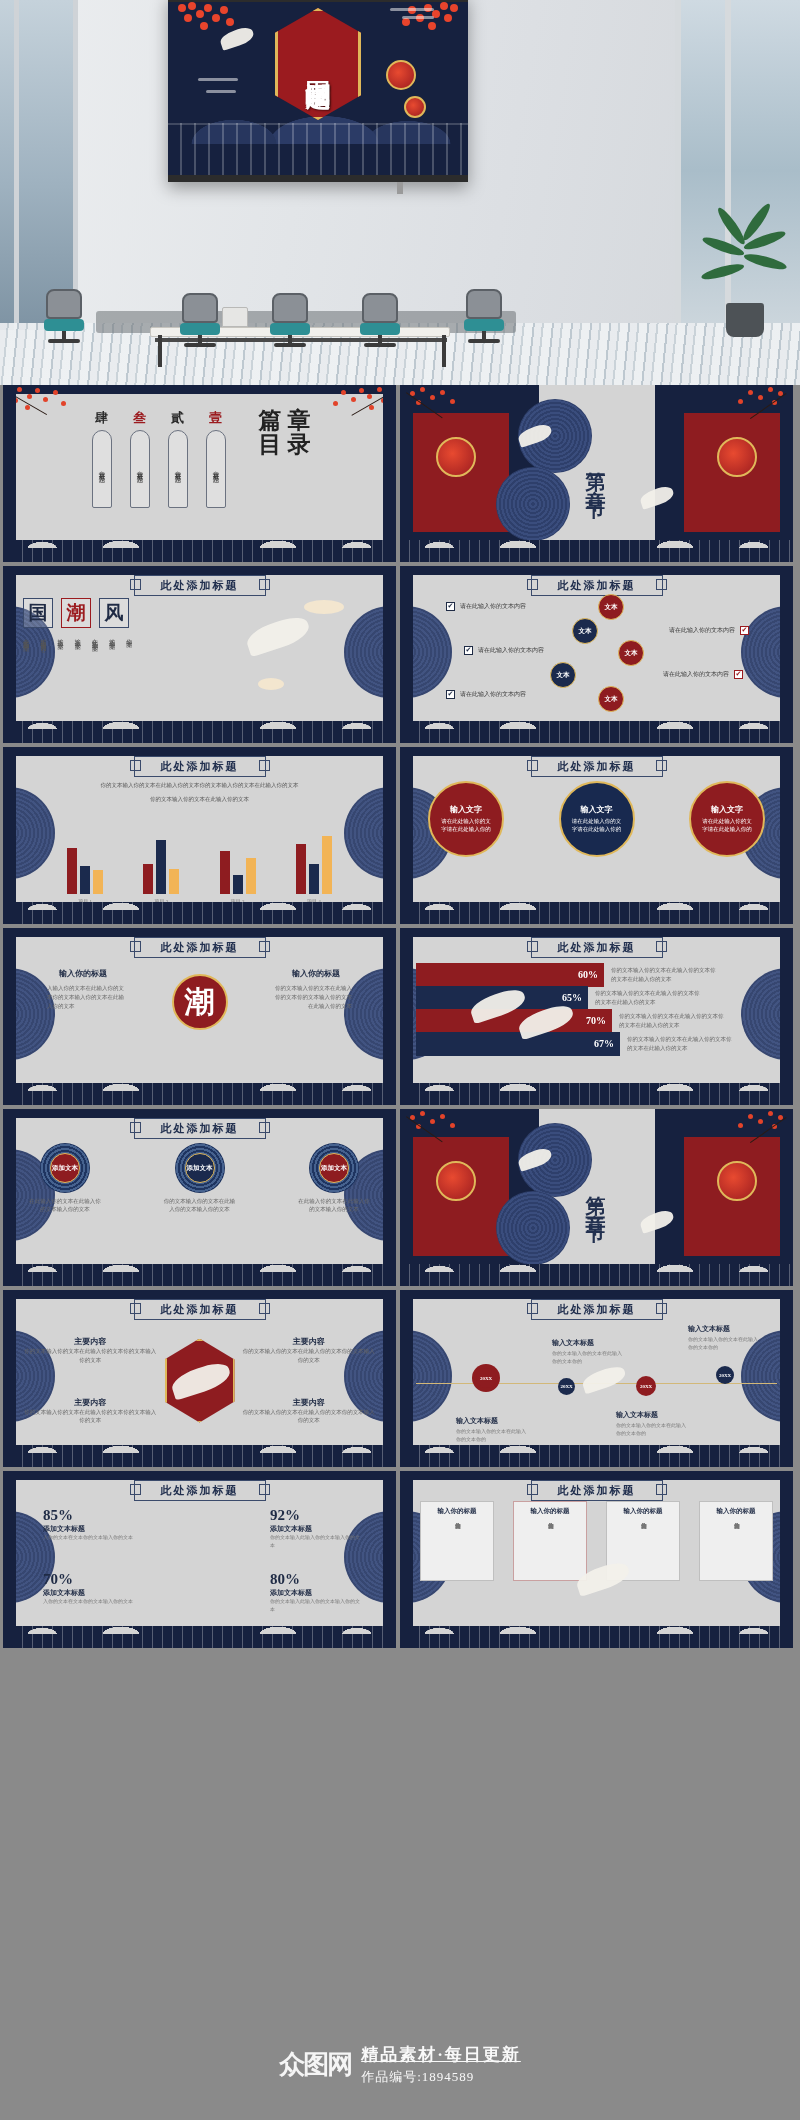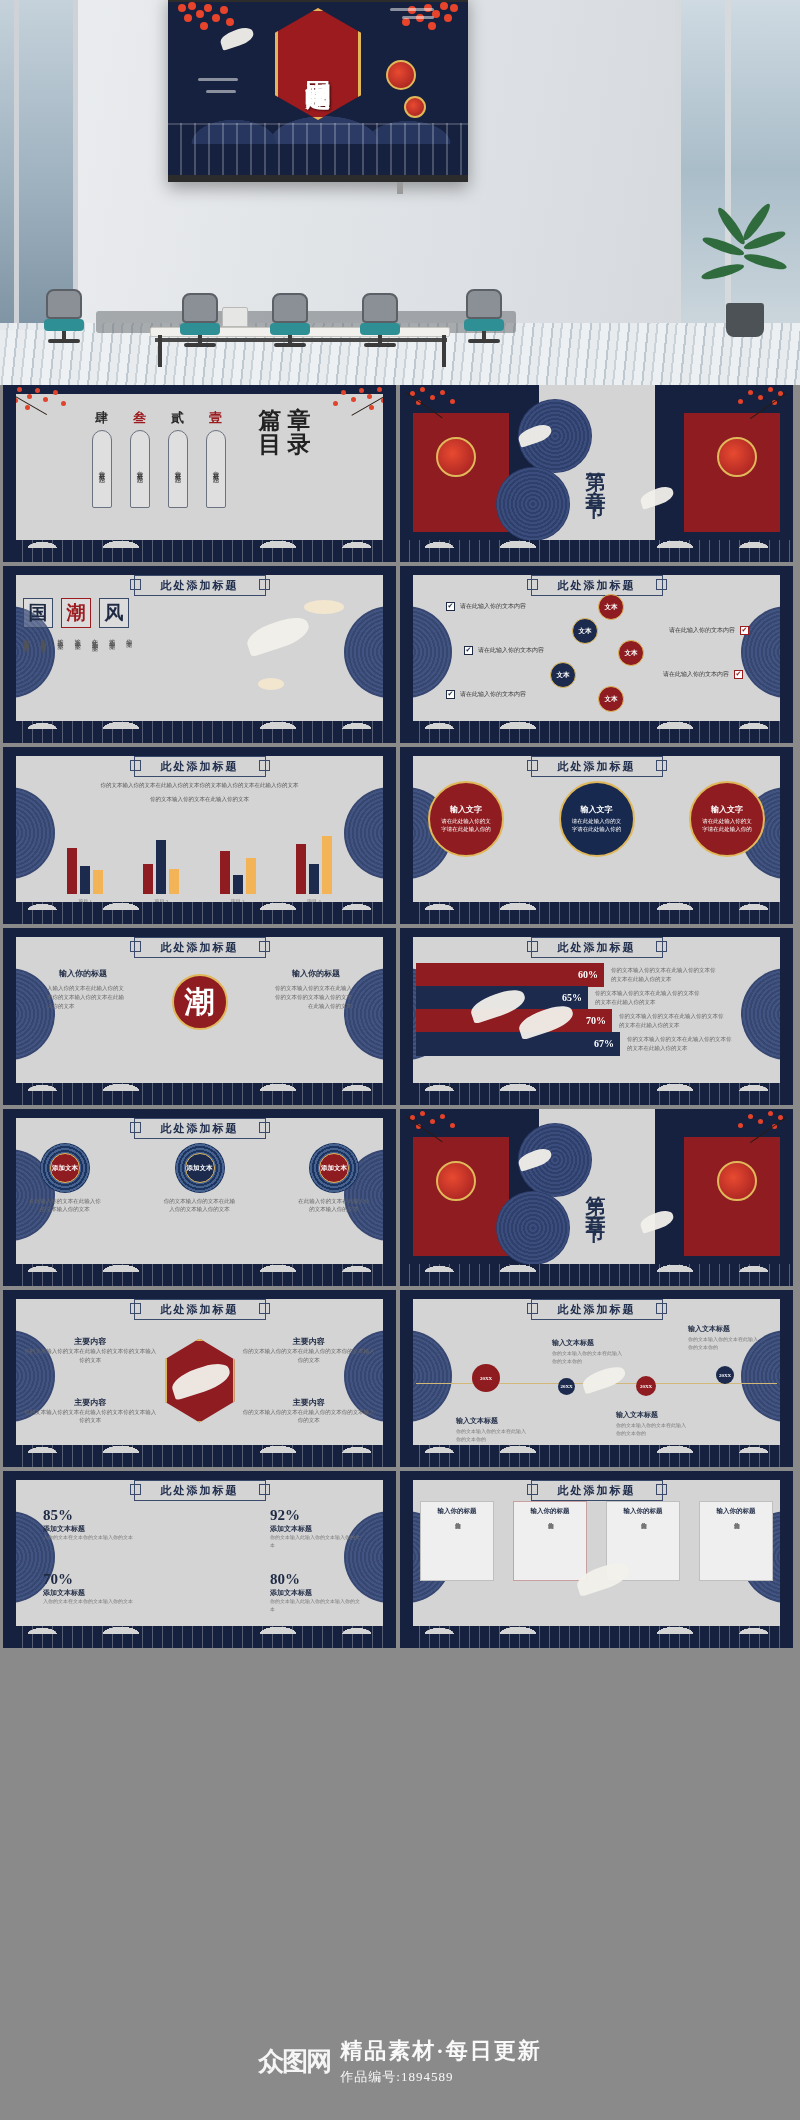--- a/index.html
+++ b/index.html
@@ -229,21 +229,21 @@
   .card.plain{border-color:#bfbfbf;}
   .card .ch{font-size:6.5px;font-weight:bold;color:#1f2b45;}
   .card .cp{writing-mode:vertical-rl;font-size:5px;color:#777;height:56px;line-height:1.6;}
 
   
   .wm{position:absolute;left:0;right:0;bottom:34px;display:flex;align-items:center;
      justify-content:center;gap:10px;pointer-events:none;z-index:50;}
   .wm .logo{display:flex;align-items:center;gap:3px;color:#fff;opacity:.92;}
   .wm .logo .mark{font-size:26px;font-weight:bold;letter-spacing:-2px;}
   .wm .rgt{color:#fff;opacity:.95;text-align:left;}
-  .wm .rgt .l1{font-size:22px;font-weight:bold;letter-spacing:2px;}
+  .wm .rgt .l1{font-size:17px;font-weight:bold;letter-spacing:2px;text-decoration:underline;}
   .wm .rgt .l2{font-size:13px;letter-spacing:1px;margin-top:2px;}
 </style>
 </head>
 <body>
 
 <div class="hero">
   <div class="wall"></div>
   <div class="win-l"></div>
   <div class="win-r"></div>
   <div class="floor"></div>

